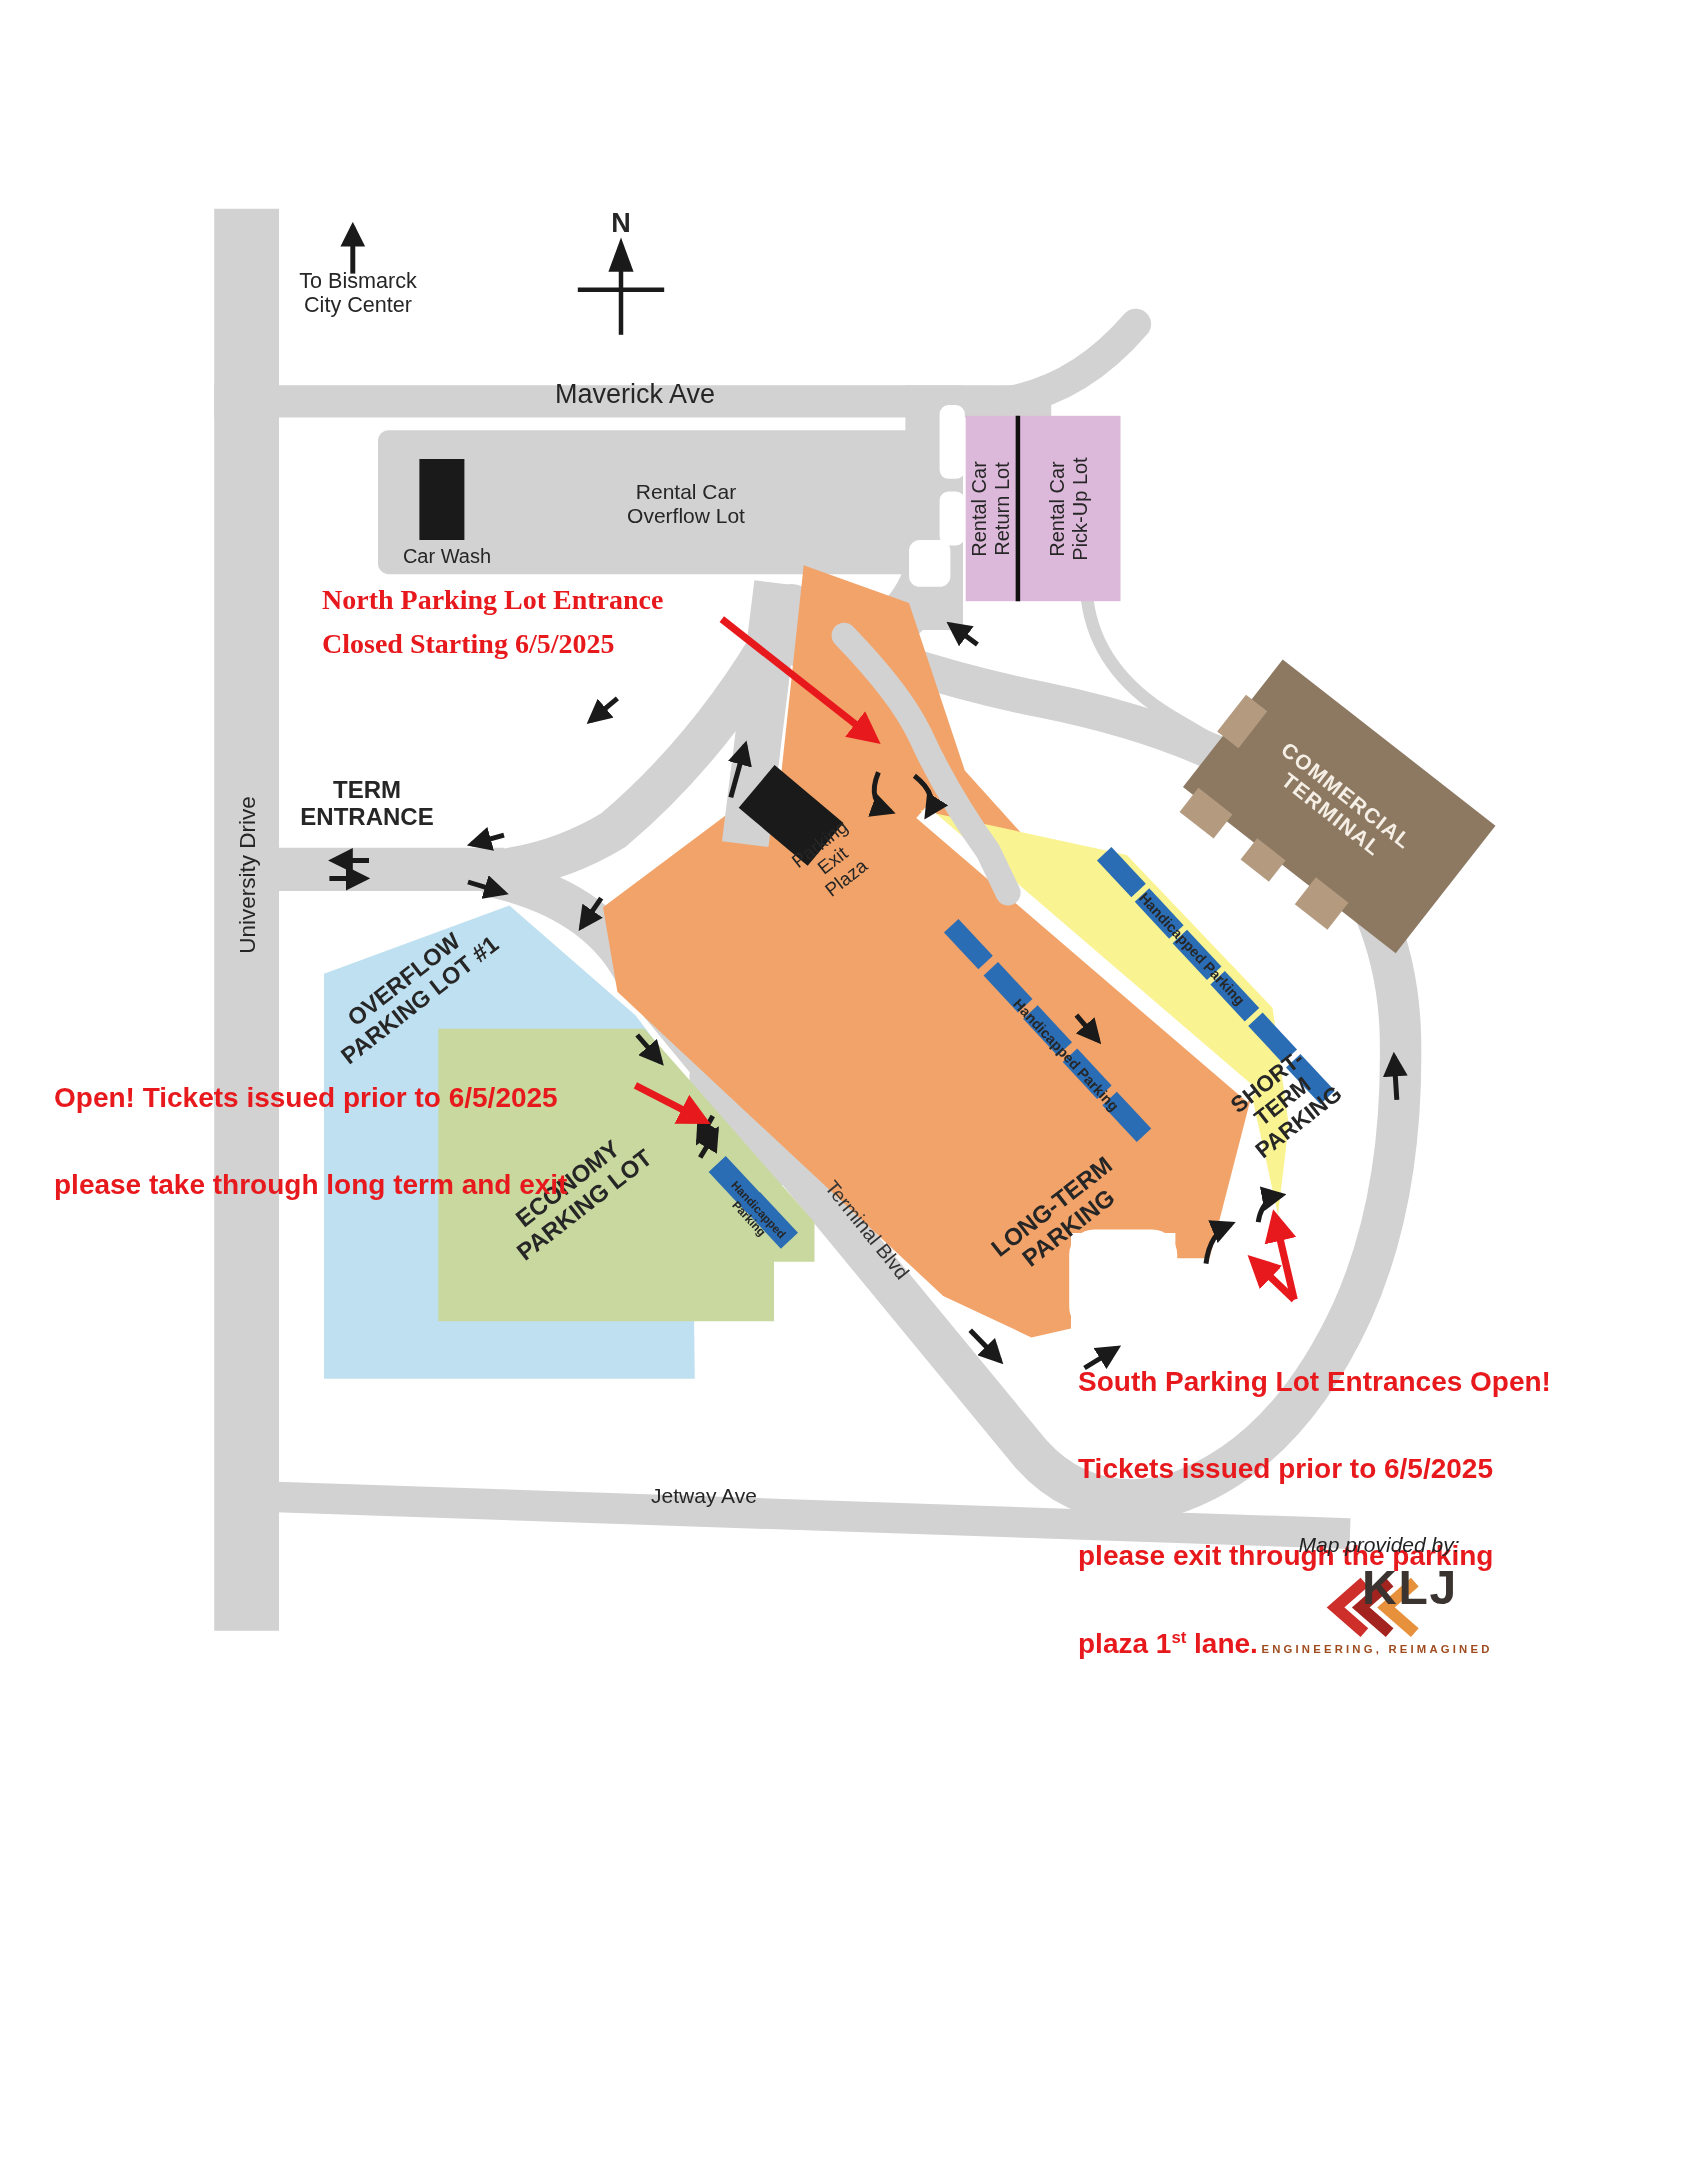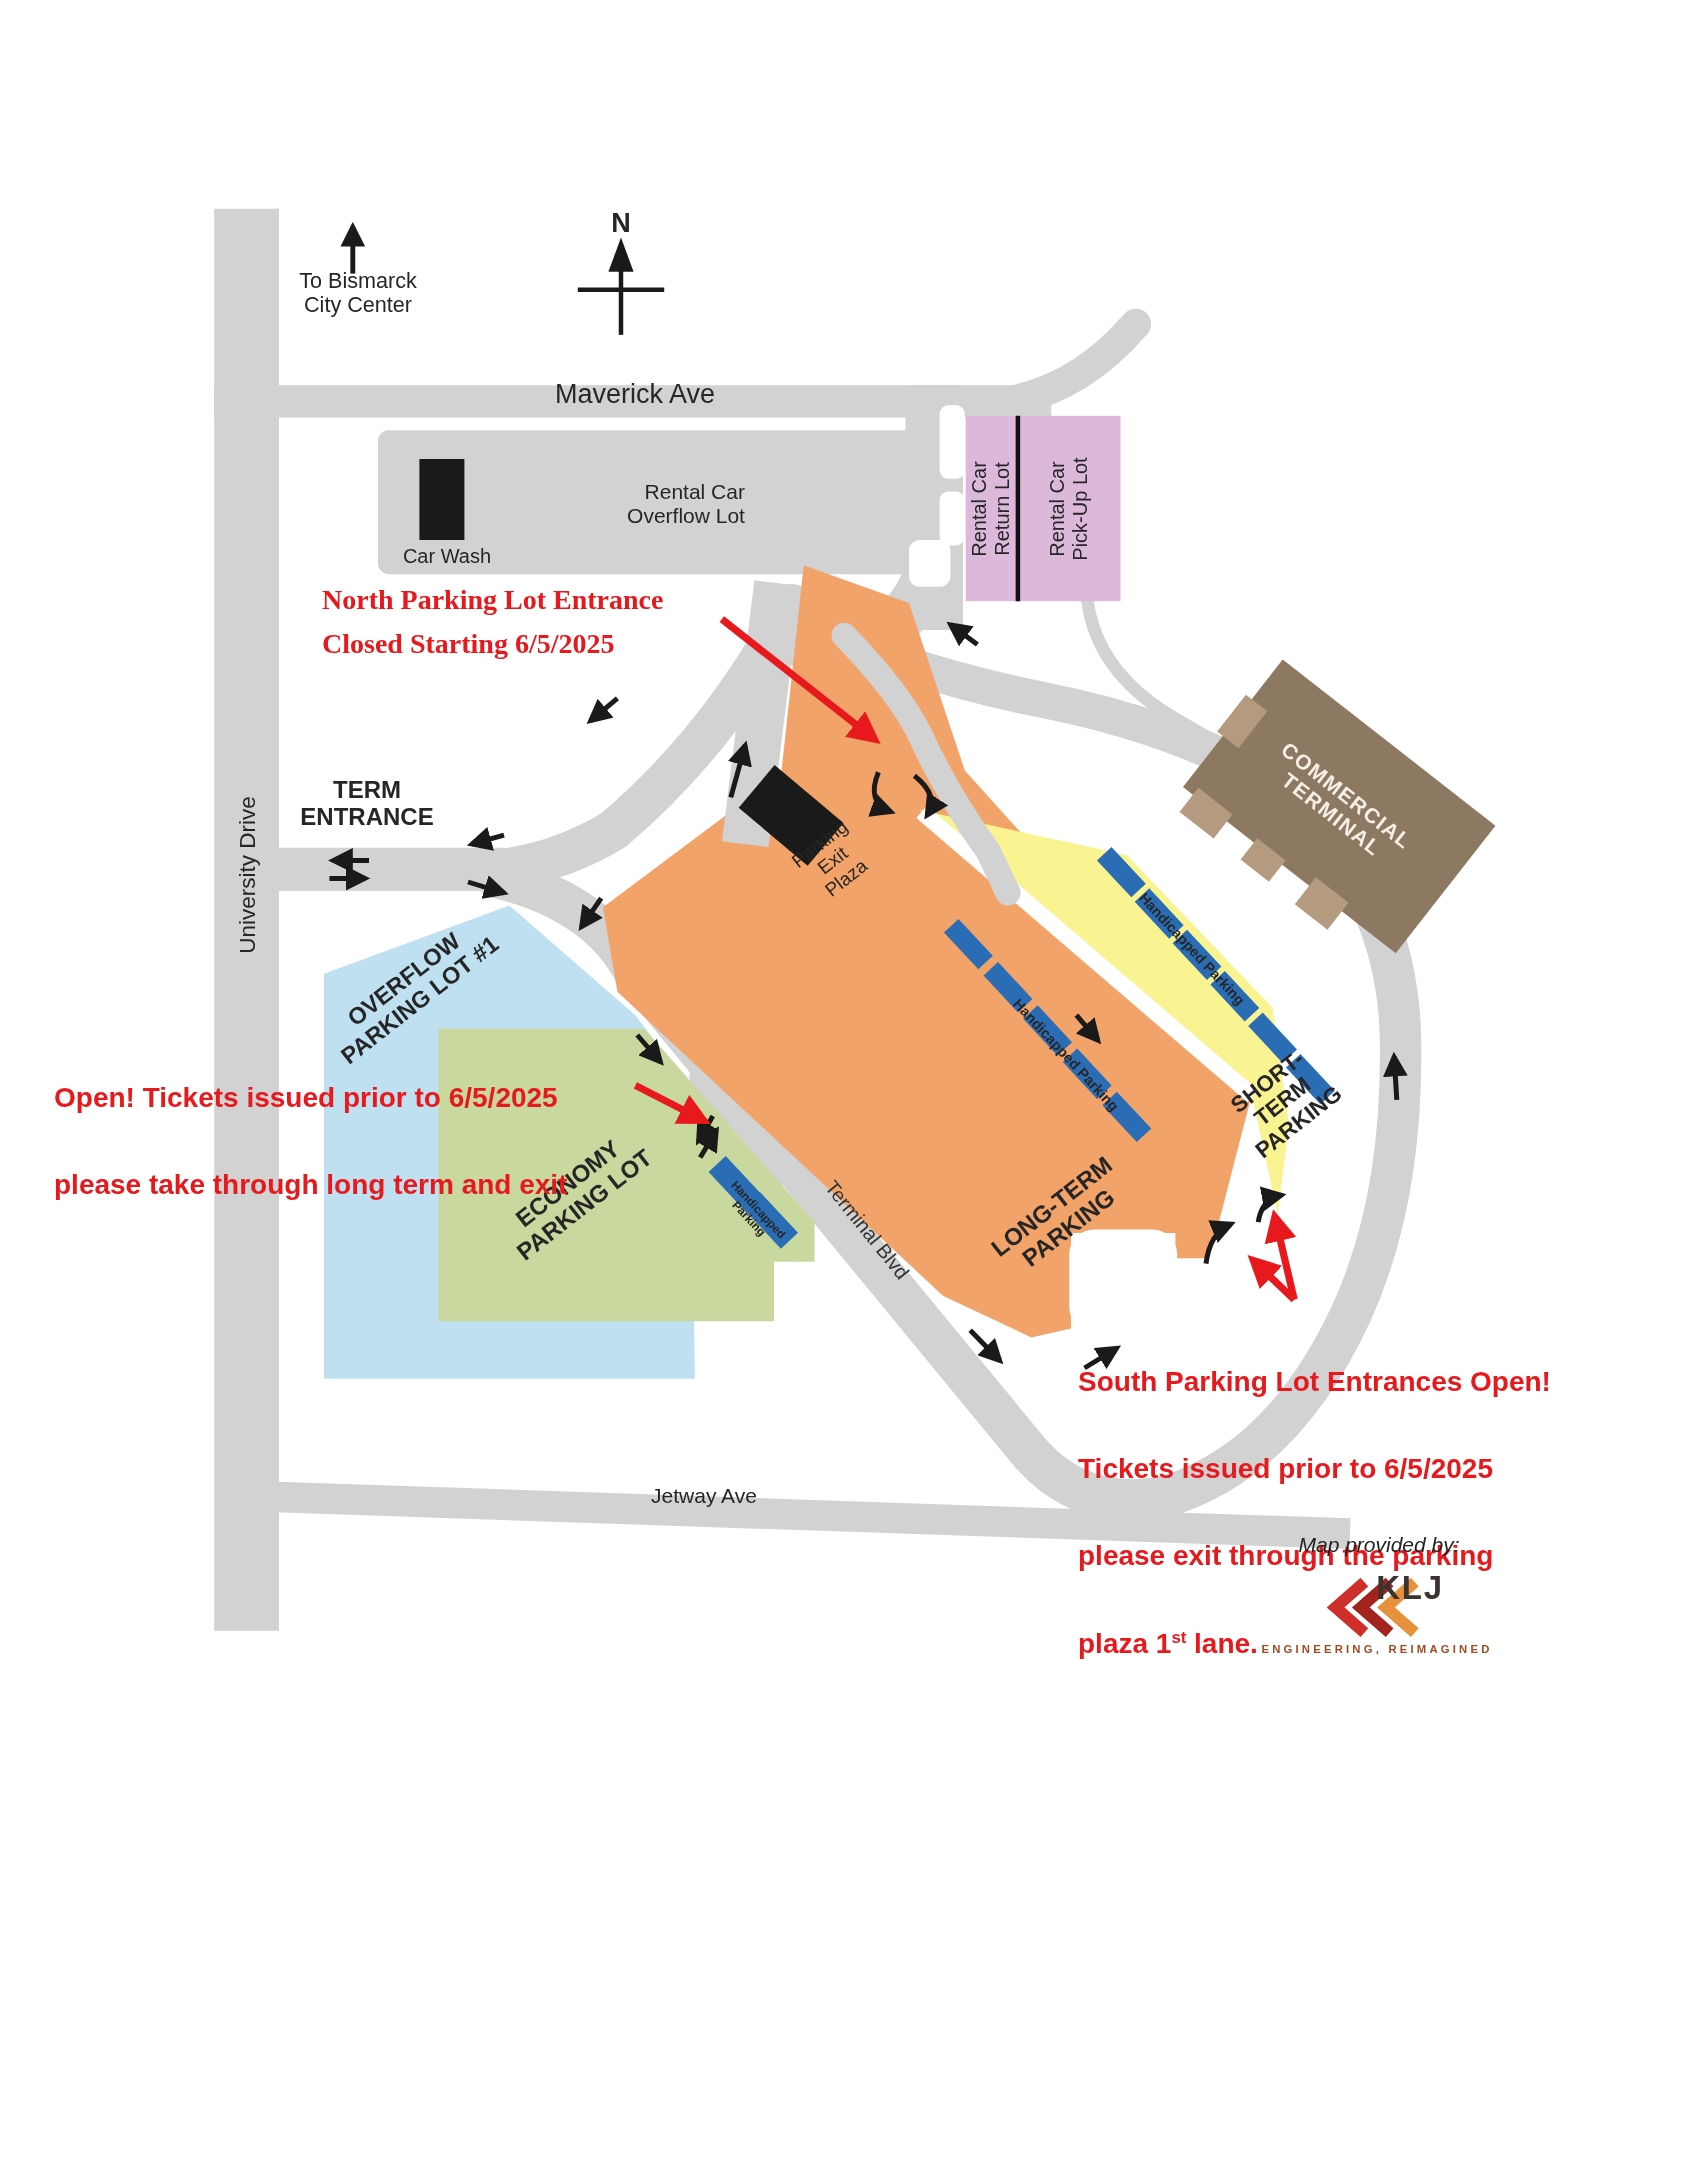--- a/index.html
+++ b/index.html
@@ -131,21 +131,21 @@
   </g>
 </svg>
 
 <div class="lbl" style="left:621px;top:223px;font-size:27px;font-weight:bold;">N</div>
 
 <div class="lbl" style="left:358px;top:293px;font-size:21.6px;">To Bismarck
 City Center</div>
 
 <div class="lbl" style="left:635px;top:394px;font-size:27px;">Maverick Ave</div>
 
-<div class="lbl" style="left:686px;top:504px;font-size:21px;text-align:right;">Rental Car
+<div class="lbl" style="left:686px;top:504px;font-size:21px;">Rental Car
 Overflow Lot</div>
 
 <div class="lbl" style="left:447px;top:556px;font-size:20px;">Car Wash</div>
 
 <div class="lbl" style="left:991px;top:509px;font-size:20px;transform:translate(-50%,-50%) rotate(-90deg);">Rental Car
 Return Lot</div>
 
 <div class="lbl" style="left:1069px;top:509px;font-size:20px;transform:translate(-50%,-50%) rotate(-90deg);">Rental Car
 Pick-Up Lot</div>
 
@@ -194,17 +194,17 @@
 </div>
 
 <div class="red-note" style="left:1078px;top:1316px;">
   <div>South Parking Lot Entrances Open!</div>
   <div>Tickets issued prior to 6/5/2025</div>
   <div>please exit through the parking</div>
   <div><span>plaza 1</span><sup>st</sup><span> lane.</span></div>
 </div>
 
 <div class="lbl credit-italic" style="left:1379px;top:1545px;font-size:21px;color:#222;">Map provided by:</div>
-<div class="lbl" style="left:1410px;top:1588px;font-size:33px;font-weight:bold;color:#3B3330;letter-spacing:1.8px;text-align:center;">KLJ</div>
+<div class="lbl" style="left:1410px;top:1588px;font-size:48px;font-weight:bold;color:#3B3330;letter-spacing:1.8px;text-align:center;">KLJ</div>
 <div class="lbl" style="left:1377px;top:1649px;font-size:11.3px;font-weight:bold;color:#A04B1E;letter-spacing:3.2px;">ENGINEERING, REIMAGINED</div>
 
 </div>
 
 
 </body></html>

